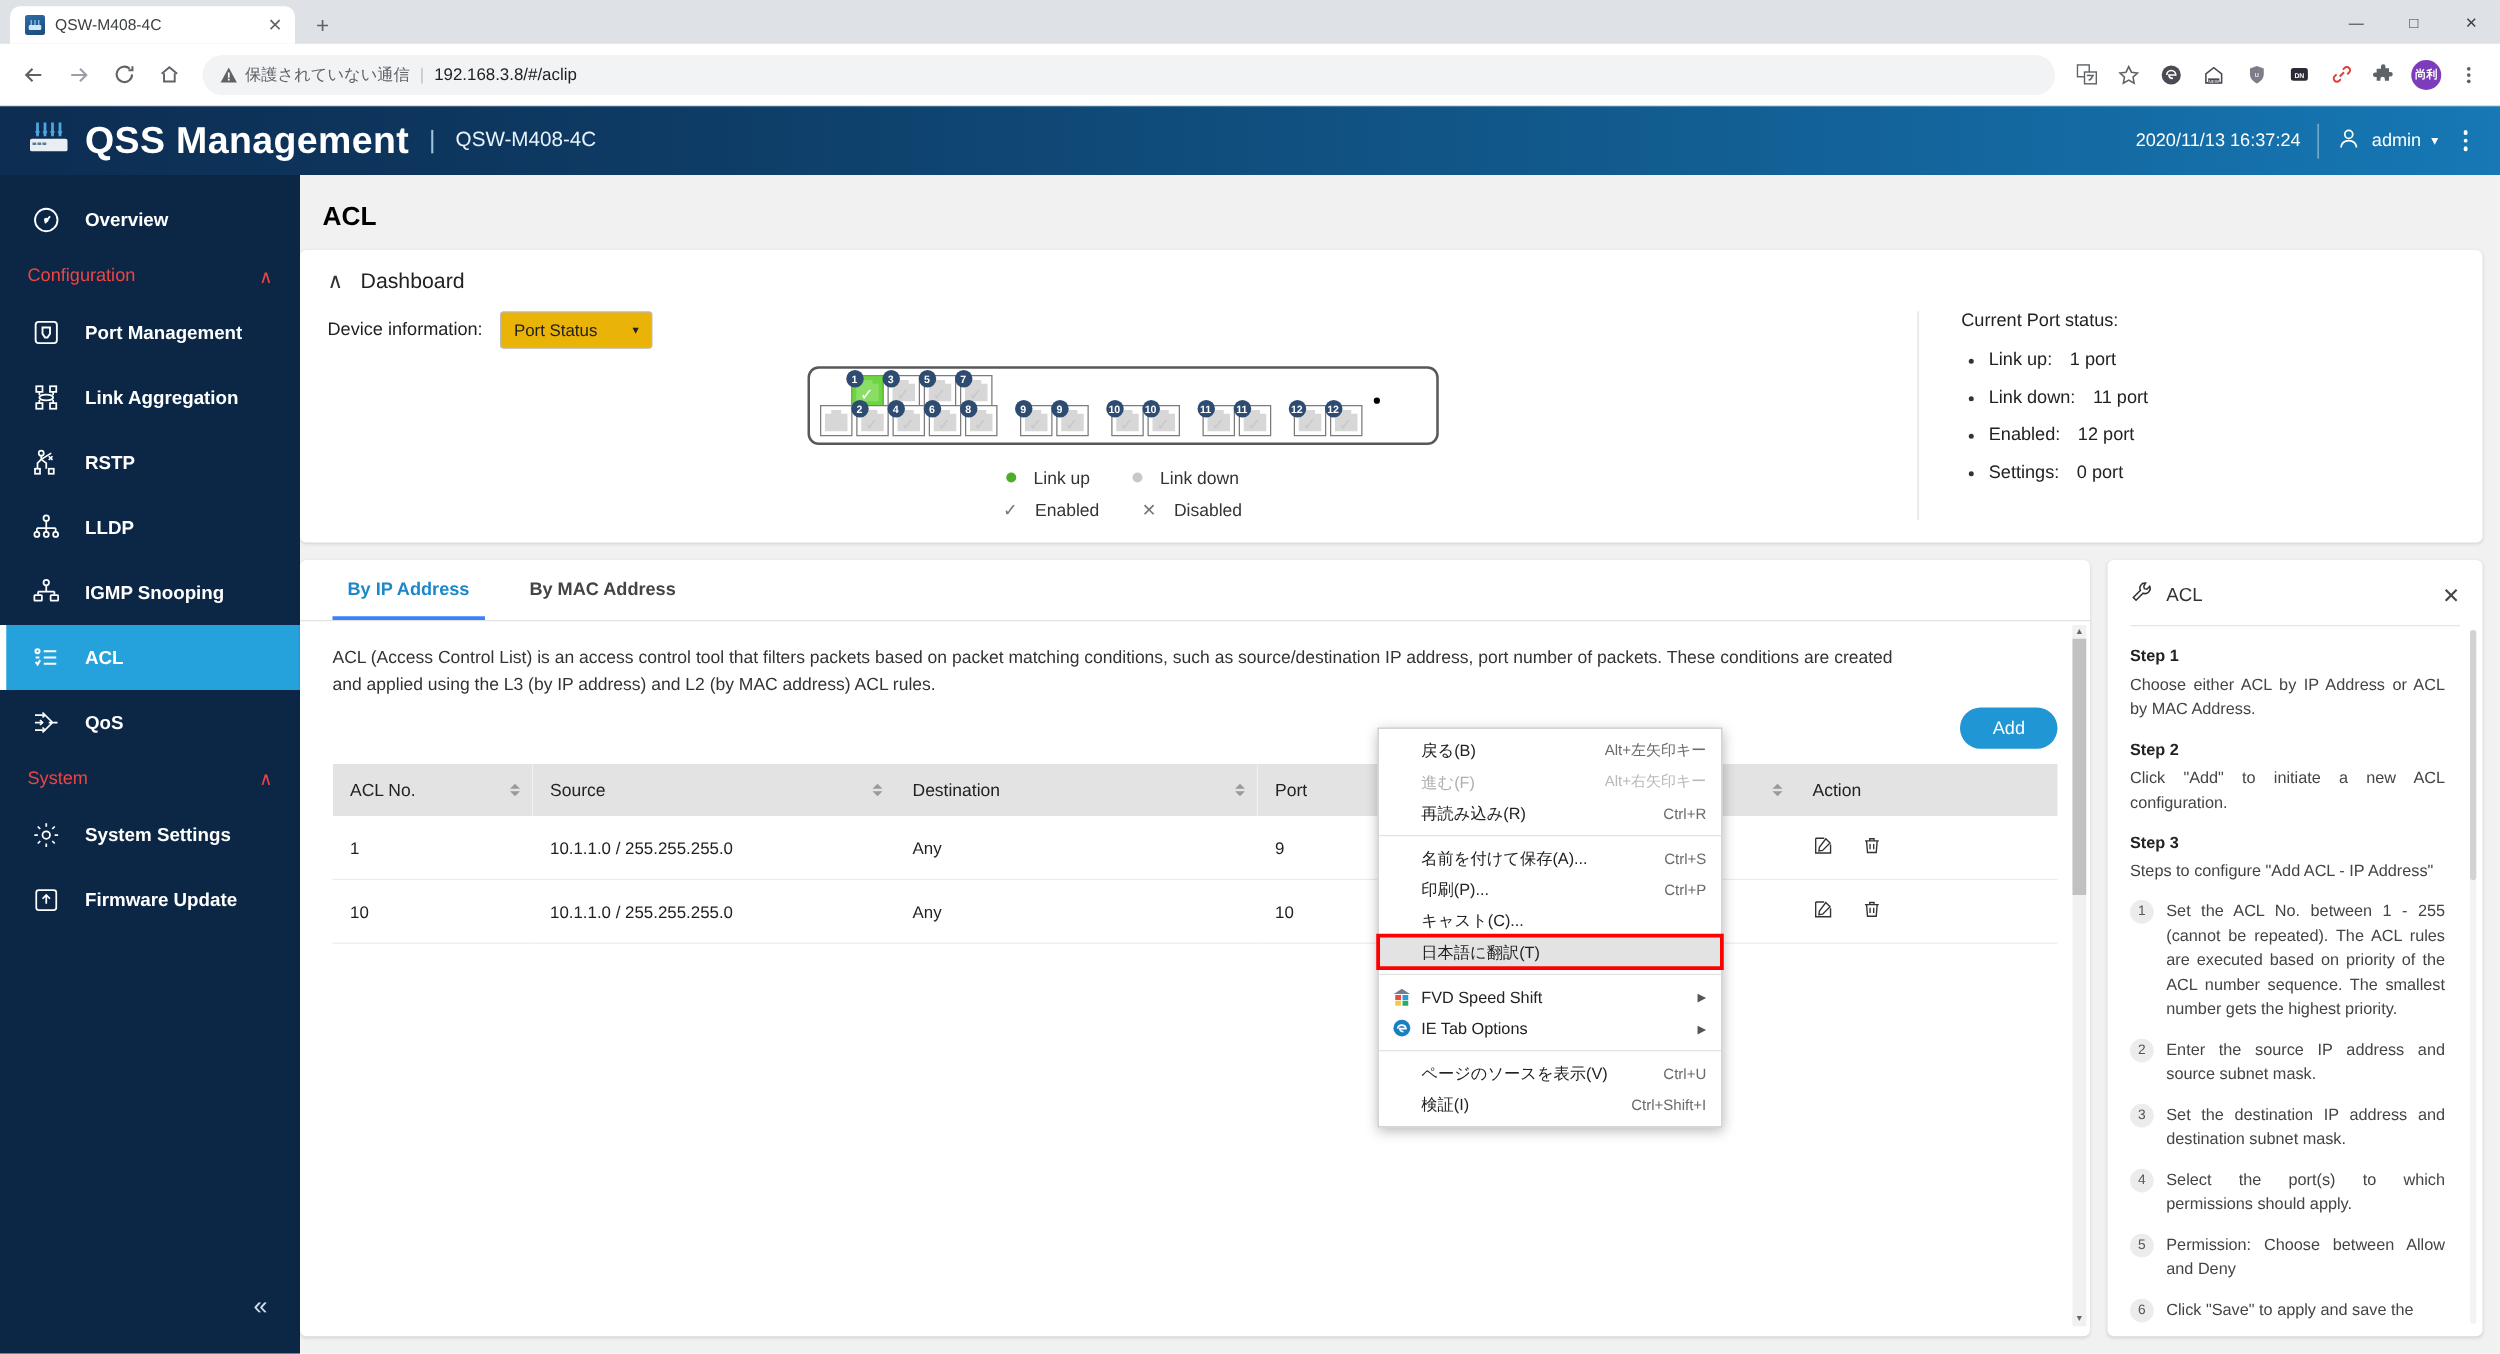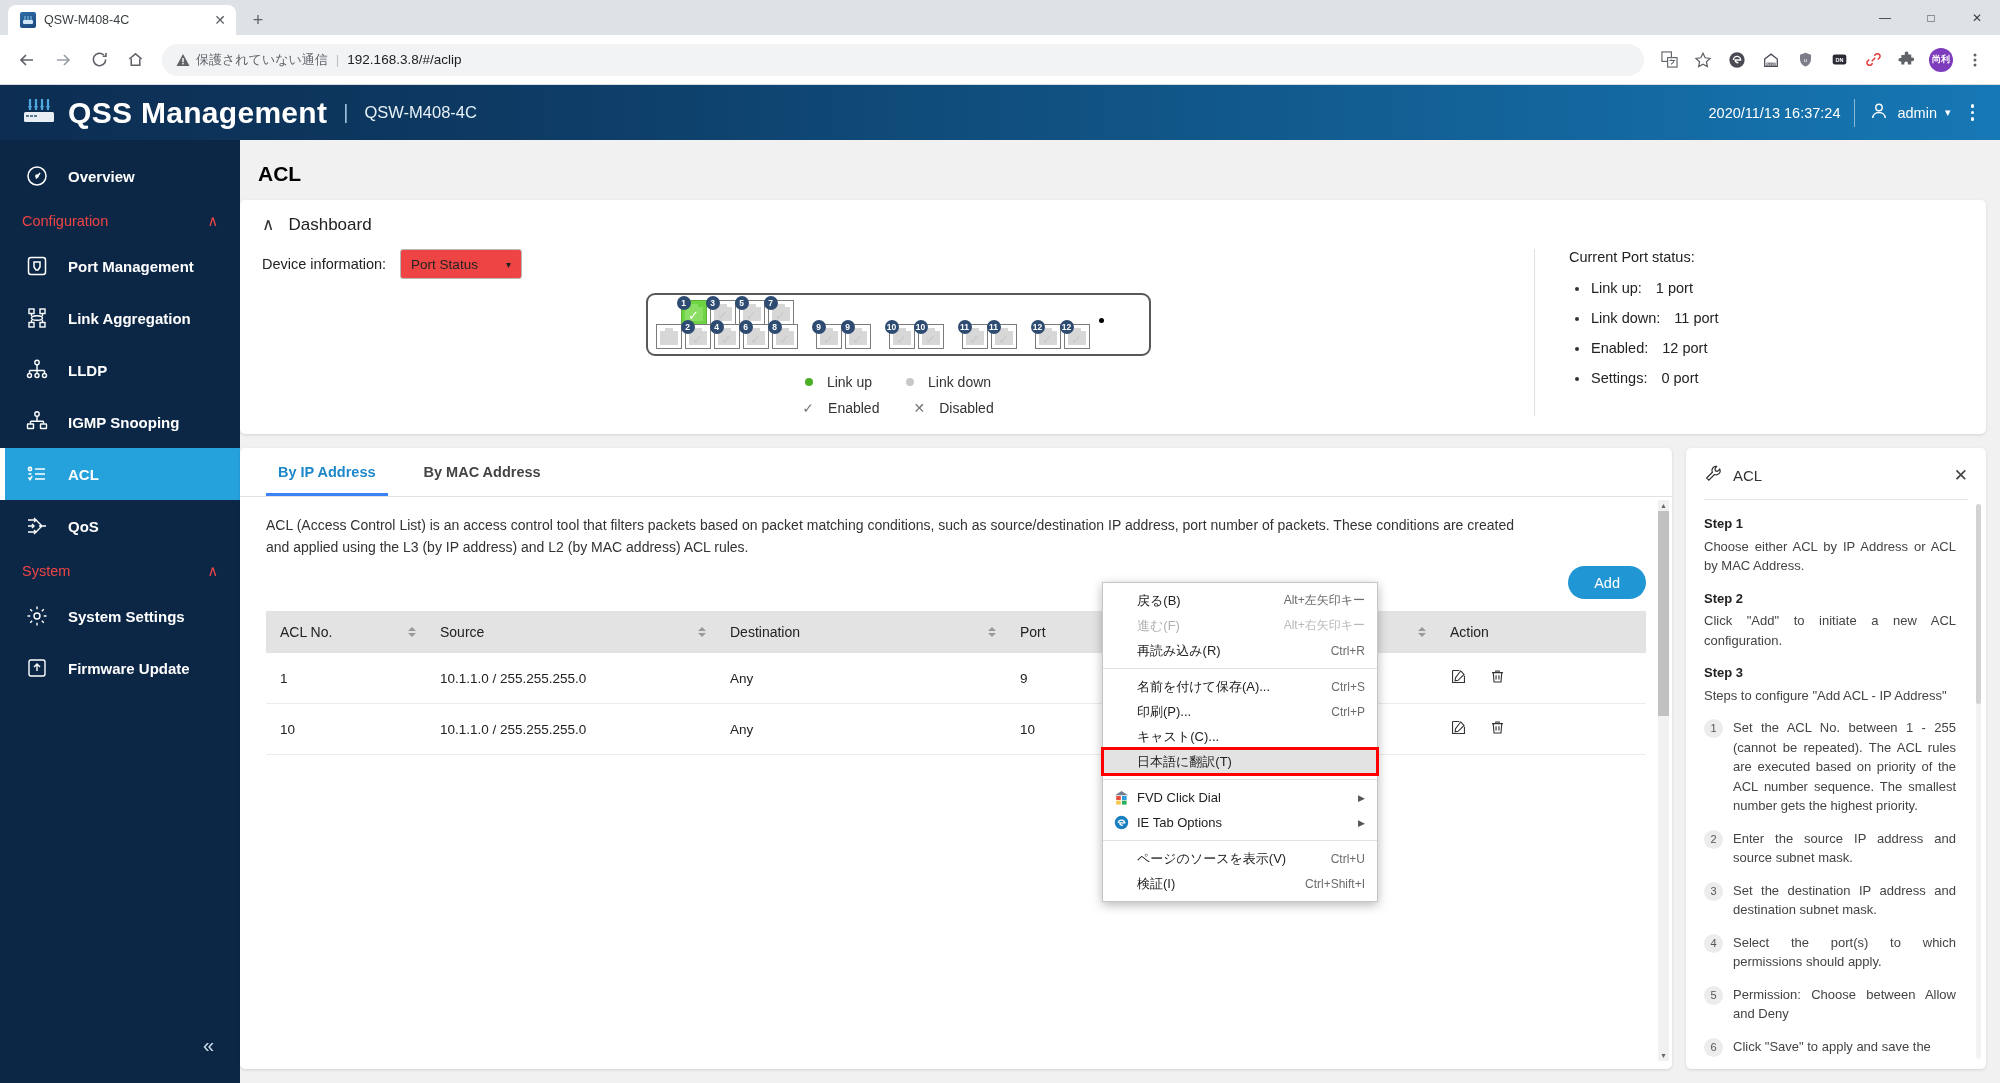--- a/index.html
+++ b/index.html
@@ -131,21 +131,21 @@
   }
   .dash-card { padding: 14px 22px 18px 22px; }
   .dash-head { display: flex; align-items: center; gap: 14px; font-size: 17px; color: #222; }
   .chev-up { font-size: 17px; color: #333; cursor: pointer; }
   .dash-body { display: flex; margin-top: 14px; }
   .dash-left { flex: 1; min-width: 0; }
   .devinfo-row { display: flex; align-items: center; gap: 14px; font-size: 14.5px; color: #222; }
   .devinfo-select {
     border: 1px solid #b9b9b9; border-radius: 3px; height: 30px; min-width: 122px;
     display: flex; align-items: center; justify-content: space-between;
-    padding: 0 10px; font-size: 13.5px; color: #222; cursor: pointer; background:#ef4444;
+    padding: 0 10px; font-size: 13.5px; color: #222; cursor: pointer; background:#eab308;
   }
   .switch-panel {
     margin: 14px auto 0 auto; width: 505px; height: 63px;
     border: 2px solid #58585a; border-radius: 9px;
     position: relative; padding: 5px 8px;
   }
   .port-row { display: flex; gap: 3px; position: absolute; }
   .port-row.top { top: 5px; left: 33px; }
   .port-row.bottom { bottom: 5px; left: 8px; }
   .port {
@@ -481,20 +481,32 @@
           <svg width="24" height="24" viewBox="0 0 24 24" fill="none" stroke="#fff" stroke-width="1.4">
               <rect x="4" y="3" width="5" height="4.5"></rect>
               <rect x="15" y="3" width="5" height="4.5"></rect>
               <rect x="4" y="16.5" width="5" height="4.5"></rect>
               <rect x="15" y="16.5" width="5" height="4.5"></rect>
               <ellipse cx="12" cy="12" rx="5.5" ry="2.3"></ellipse>
               <path d="M6.5 7.5V10M17.5 7.5V10M6.5 16.5V14M17.5 16.5V14"></path>
             </svg>
         </span>
         <span>Link Aggregation</span>
+      </div>
+      <div class="nav-item">
+        <span class="ico">
+          <svg width="24" height="24" viewBox="0 0 24 24" fill="none" stroke="#fff" stroke-width="1.4">
+              <circle cx="8" cy="4.5" r="2"></circle>
+              <rect x="3" y="17" width="4" height="4"></rect>
+              <rect x="14" y="17" width="4" height="4"></rect>
+              <path d="M8 6.5v3l-3 3v4.5M8 9.5l4 3v4.5M8 9.5l8-5"></path>
+              <path d="M14 7l3 3M17 7l-3 3"></path>
+            </svg>
+        </span>
+        <span>RSTP</span>
       </div>
       <div class="nav-item">
         <span class="ico">
           <svg width="24" height="24" viewBox="0 0 24 24" fill="none" stroke="#fff" stroke-width="1.4">
               <circle cx="12" cy="4.5" r="2.2"></circle>
               <path d="M12 6.8v5.7M4.5 12.5h15M4.5 12.5v3M12 12.5v3M19.5 12.5v3"></path>
               <circle cx="4.5" cy="17.5" r="2"></circle>
               <circle cx="12" cy="17.5" r="2"></circle>
               <circle cx="19.5" cy="17.5" r="2"></circle>
             </svg>
@@ -923,21 +935,21 @@
     <div class="ctx-item">
       <span class="ctx-ico">
         <svg width="15" height="14" viewBox="0 0 15 14">
             <path d="M7.5 0L14 4.2H1z" fill="#6f7f8f"></path>
             <rect x="2.2" y="5" width="4.6" height="4" fill="#e74c3c"></rect>
             <rect x="8" y="5" width="4.6" height="4" fill="#2d9cdb"></rect>
             <rect x="2.2" y="9.6" width="4.6" height="4" fill="#f2c94c"></rect>
             <rect x="8" y="9.6" width="4.6" height="4" fill="#27ae60"></rect>
           </svg>
       </span>
-      <span>FVD Click Dial</span>
+      <span>FVD Speed Shift</span>
       <span class="arrow">▶</span>
     </div>
     <div class="ctx-item">
       <span class="ctx-ico">
         <svg width="15" height="15" viewBox="0 0 16 16">
             <circle cx="8" cy="8" r="7.2" fill="#1a7fc1"></circle>
             <path d="M4.4 8.4a3.6 3.6 0 017.1 0H6.2c0 1.8 1.4 2.7 3.2 2.5" fill="none" stroke="#fff" stroke-width="1.4"></path>
           </svg>
       </span>
       <span>IE Tab Options</span>

